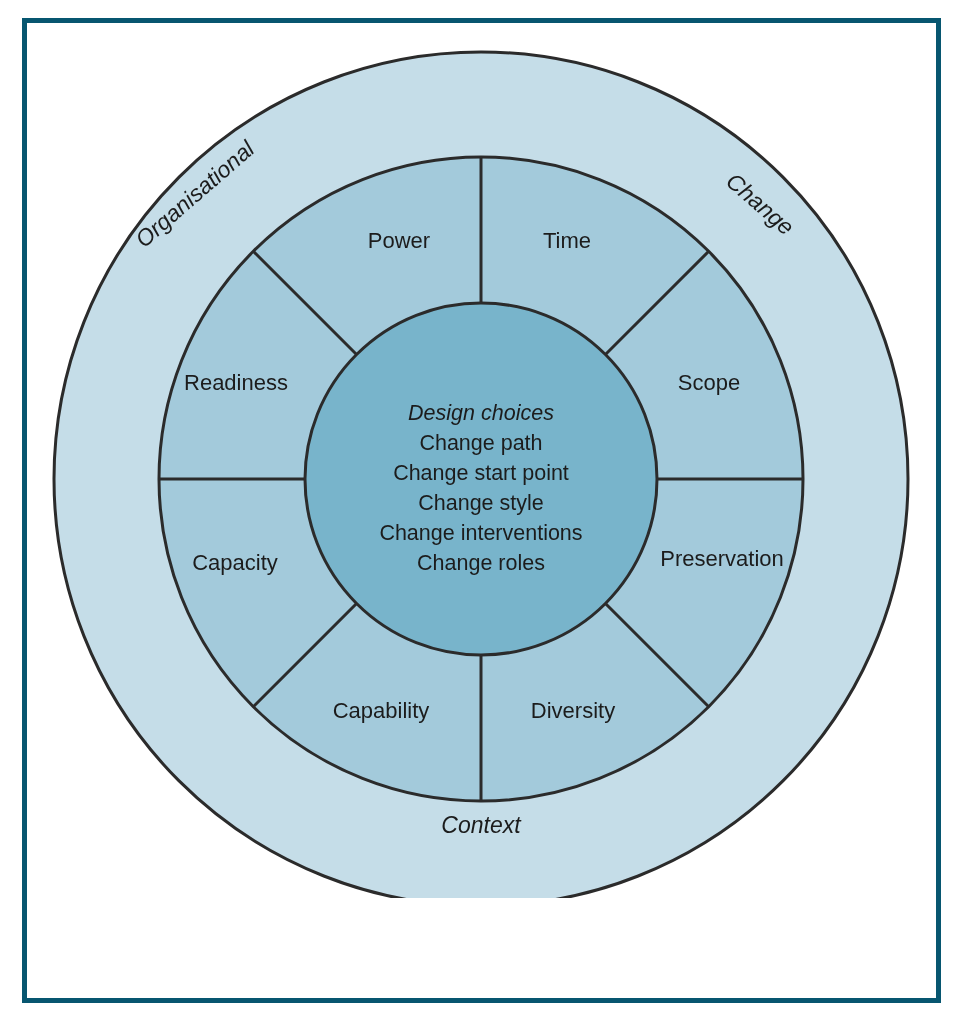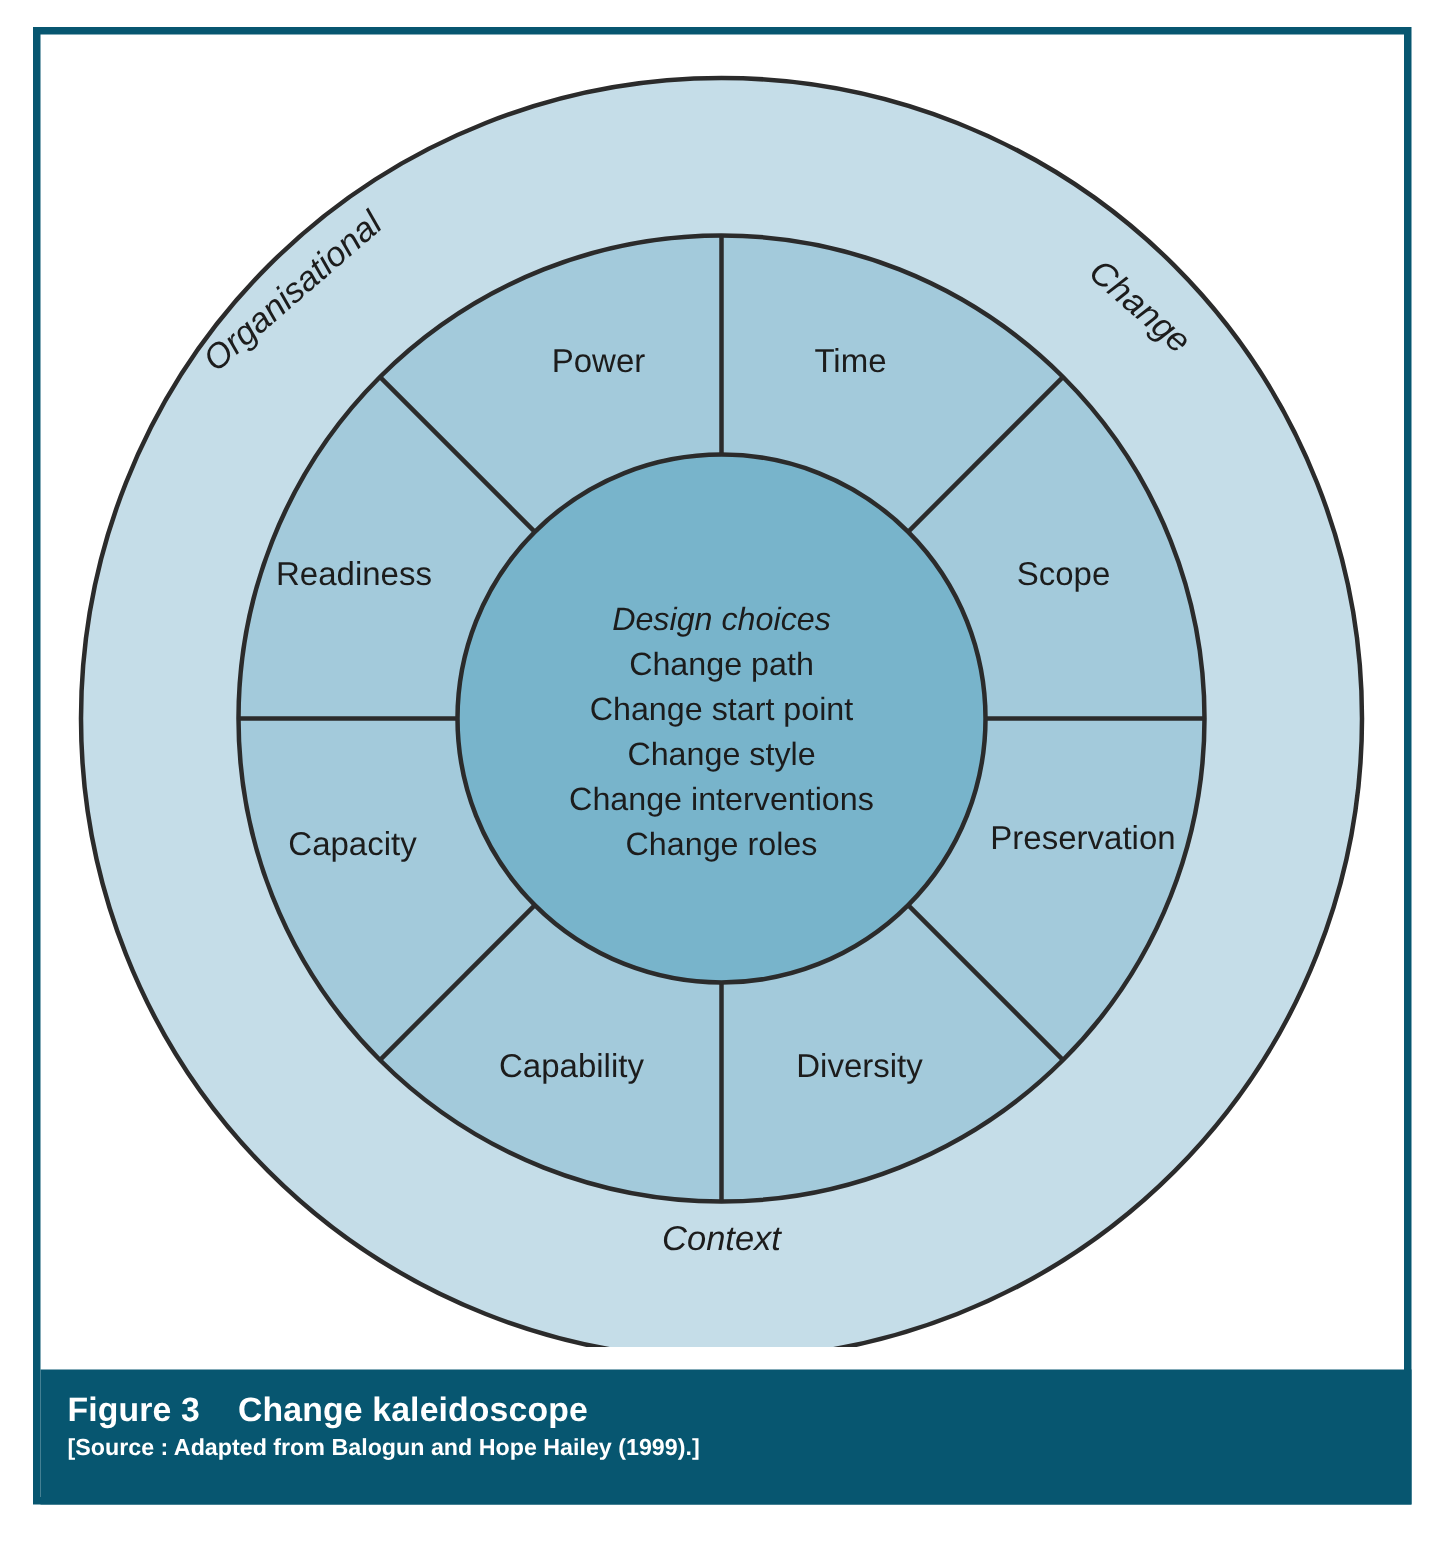--- a/index.html
+++ b/index.html
@@ -154,18 +154,14 @@
 
       <text class="svg-center-line" x="459" y="492" text-anchor="middle">Change style</text>
 
       <text class="svg-center-line" x="459" y="522" text-anchor="middle">Change interventions</text>
 
       <text class="svg-center-line" x="459" y="552" text-anchor="middle">Change roles</text>
 
     </svg>
   </div>
 
-  <div id="caption-bar">
-    <div id="caption-title">Figure 3    Change kaleidoscope</div>
-    <div id="caption-source">[Source : Adapted from Balogun and Hope Hailey (1999).]</div>
-  </div>
 
 </div>
 
 </body></html>

